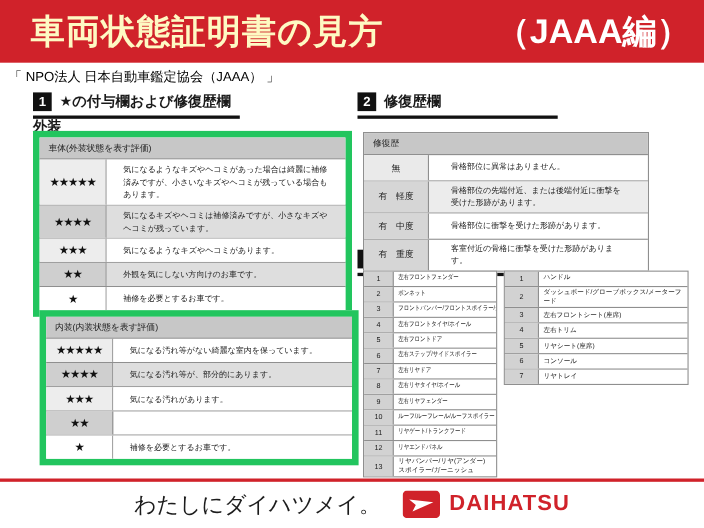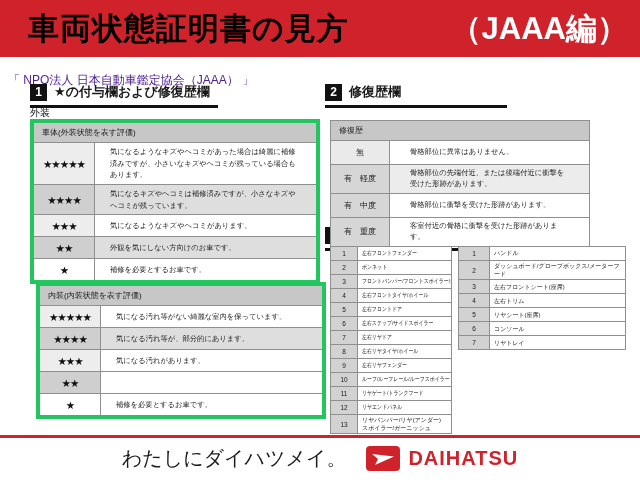--- a/index.html
+++ b/index.html
@@ -3,39 +3,39 @@
 <meta charset="utf-8">
 <style>
   html,body{margin:0;padding:0;}
   body{
     width:640px;height:480px;position:relative;overflow:hidden;background:#fff;
     font-family:"Liberation Sans","DejaVu Sans",sans-serif;color:#1a1a1a;
   }
   
   .banner{position:absolute;left:0;top:0;width:640px;height:57px;background:#d0222a;
     display:flex;align-items:center;box-sizing:border-box;padding:0 12px 0 28px;}
-  .banner-title{font-size:31px;font-weight:bold;color:#000000;letter-spacing:1px;white-space:nowrap;}
+  .banner-title{font-size:31px;font-weight:bold;color:#fef9c3;letter-spacing:1px;white-space:nowrap;}
   .banner-edition{font-size:31px;font-weight:bold;color:#fff;margin-left:auto;white-space:nowrap;}
   
-  .subtitle{position:absolute;left:8px;top:72px;font-size:12px;color:#4c1d95;white-space:nowrap;}
+  .subtitle{position:absolute;left:8px;top:62px;font-size:12px;color:#000000;white-space:nowrap;}
   
   .sec{position:absolute;display:flex;align-items:center;gap:7px;border-bottom:3px solid #111;
     padding-bottom:4px;box-sizing:border-box;}
   .sec-num{width:17px;height:17px;min-width:17px;background:#111;color:#fff;font-weight:bold;
     font-size:12px;display:flex;align-items:center;justify-content:center;}
   .sec-title{font-weight:bold;font-size:13px;white-space:nowrap;}
   #sec1{left:30px;top:83px;width:188px;}
   #sec2{left:325px;top:83px;width:182px;}
   #sec3{left:325px;top:226px;width:218px;}
   
-  .sub-label{position:absolute;font-size:10px;font-weight:normal;}
+  .sub-label{position:absolute;font-size:13px;font-weight:bold;}
   #lbl-ext{left:30px;top:106px;}
   #lbl-int{left:30px;top:268px;}
   
-  .star-table{position:absolute;width:290px;border:4px solid #22c55e;background:#fff;box-sizing:border-box;}
+  .star-table{position:absolute;width:290px;border:6px solid #22c55e;background:#fff;box-sizing:border-box;}
   #ext-table{left:30px;top:119px;}
   #int-table{left:36px;top:282px;}
   .t-header{background:#c7c7c7;padding:4px 8px;font-size:8px;border-bottom:1px solid #8f8f8f;}
   .t-row{display:flex;border-bottom:1px solid #8f8f8f;min-height:21px;}
   .t-row:last-child{border-bottom:none;}
   .cell-star{width:60px;min-width:60px;background:#ededed;display:flex;align-items:center;
     justify-content:center;font-size:10.5px;letter-spacing:-1px;border-right:1px solid #8f8f8f;color:#111;}
   .cell-desc{flex:1;background:#fff;padding:3px 15px;font-size:7.3px;line-height:1.6;display:flex;align-items:center;}
   .t-row.gray .cell-star{background:#cfcfcf;}
   .t-row.gray .cell-desc{background:#dedede;}

